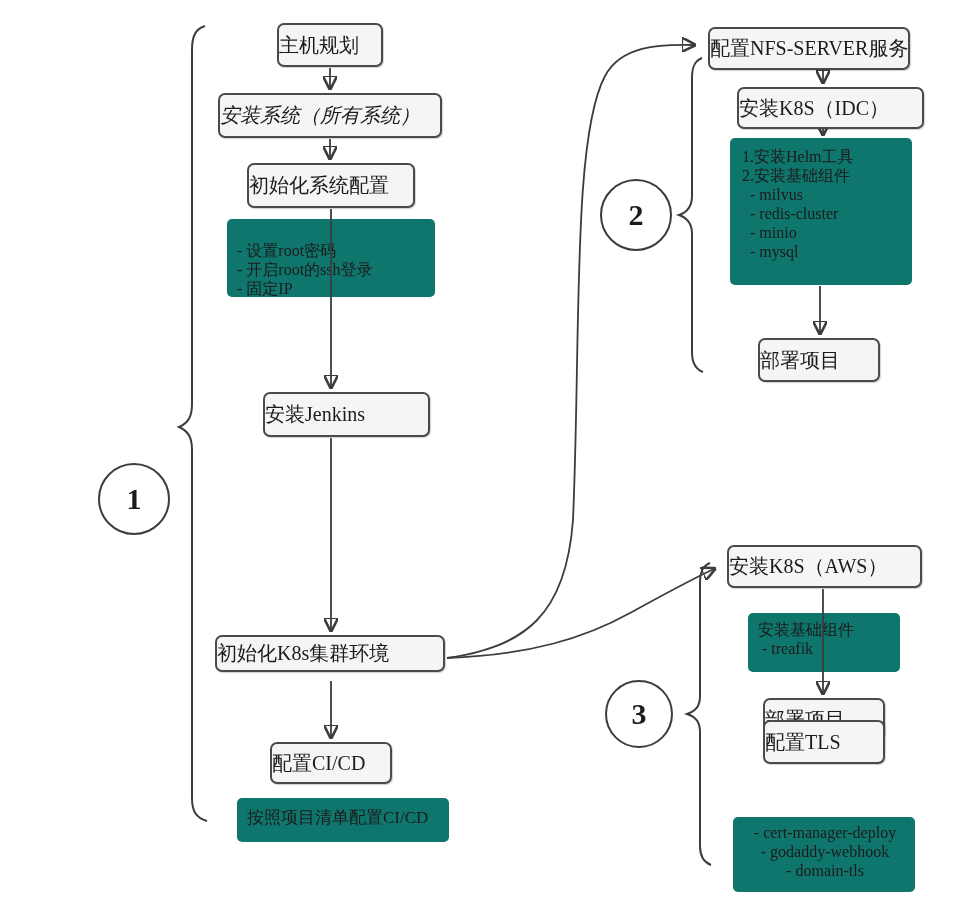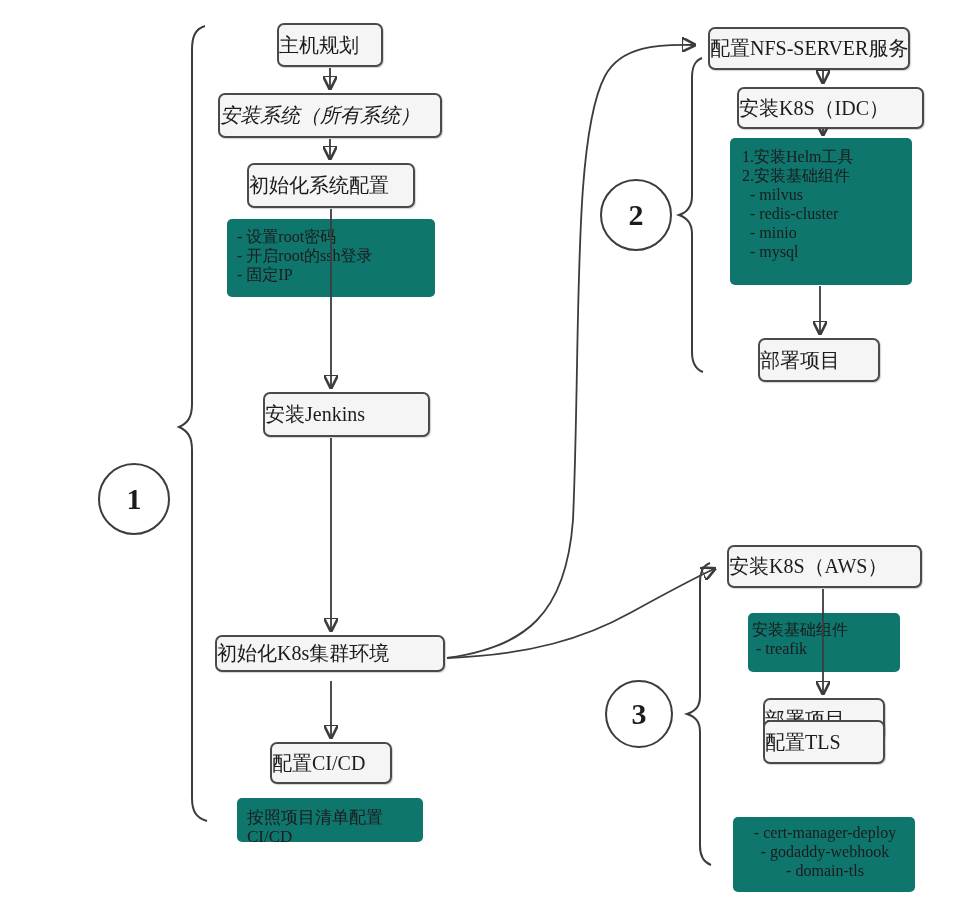--- a/index.html
+++ b/index.html
@@ -77,25 +77,25 @@
   .b-k8senv    { left:215px; top:635px; width:230px; height:37px; }
   .b-cicd      { left:270px; top:742px; width:122px; height:42px; }
   .b-nfs       { left:708px; top:27px;  width:202px; height:43px; }
   .b-k8sidc    { left:730px; top:87px;  width:187px; height:42px;margin-left:7px; }
   .b-deployidc { left:758px; top:338px; width:122px; height:44px; }
   .b-k8saws    { left:727px; top:545px; width:195px; height:43px; }
   .b-deployaws { left:763px; top:698px; width:122px; height:42px; }
   .b-tls       { left:763px; top:720px; width:122px; height:44px; }
 
   
-  .n-init    { left:227px; top:219px; width:208px; height:78px;  padding:8px 8px 0 10px; }
+  .n-init    { left:227px; top:219px; width:208px; height:78px;  padding:22px 8px 0 10px; }
   .n-jenkins { left:227px; top:442px; width:208px; height:115px; padding:6px 8px 0 10px; }
-  .n-cicd    { left:237px; top:798px; width:186px; height:44px;  padding:10px 8px 0 10px; font-size:17px; }
+  .n-cicd    { left:237px; top:798px; width:212px; height:44px;  padding:10px 8px 0 10px; font-size:17px; }
   .n-idc     { left:730px; top:138px; width:182px; height:147px; padding:9px 8px 0 12px; }
-  .n-aws     { left:748px; top:613px; width:152px; height:59px;  padding:7px 8px 0 4px; }
+  .n-aws     { left:748px; top:613px; width:152px; height:59px;  padding:7px 8px 0 10px; }
   .n-tls     { left:733px; top:817px; width:182px; height:75px;  padding:6px 8px 0 10px;text-align:center; }
 
   
   .c1 { left:98px;  top:463px; width:72px; height:72px; }
   .c2 { left:600px; top:179px; width:72px; height:72px; }
   .c3 { left:605px; top:680px; width:68px; height:68px; }
 </style>
 </head>
 <body>
 

